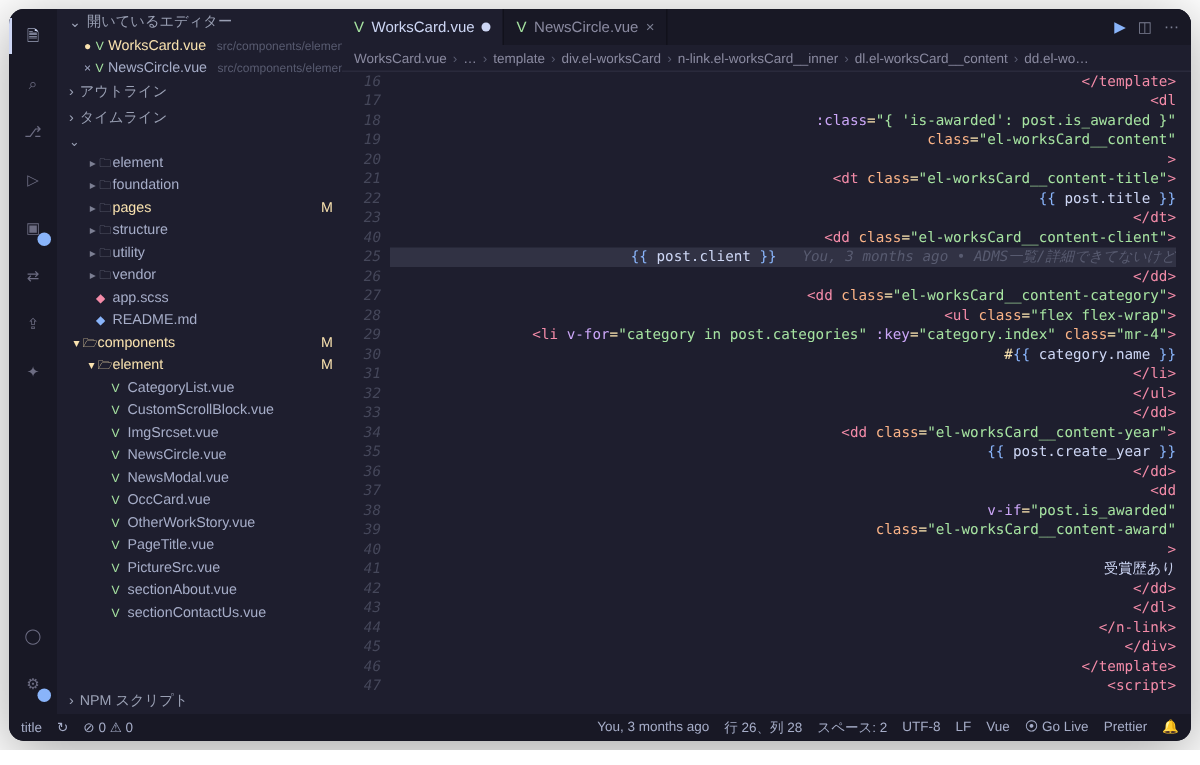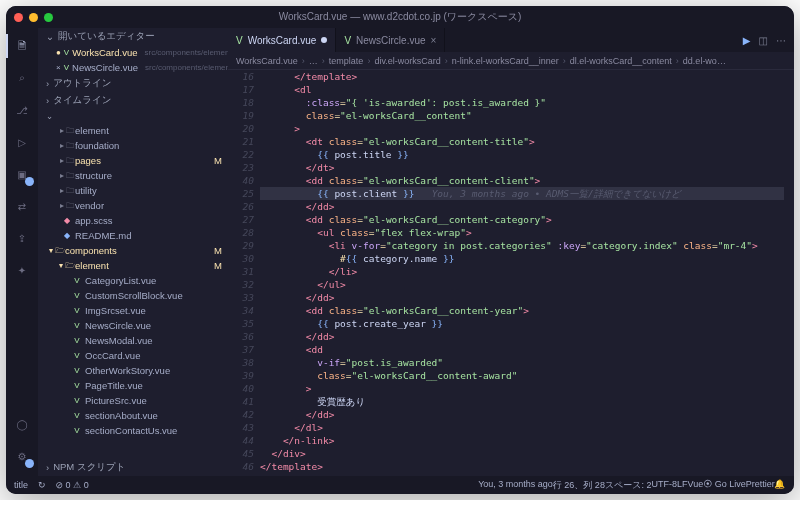--- a/index.html
+++ b/index.html
@@ -31,45 +31,37 @@
 .tabs { height:24px; background:#181825; display:flex; align-items:stretch; }
 .tab { display:flex; align-items:center; padding:0 8px; gap:5px; color:#8a8aa0; font-size:10px; border-right:1px solid #11111b; }
 .tab.active { background:#1e1e2e; color:#cdd6f4; }
 .tab .dotm { width:6px; height:6px; border-radius:50%; background:#cdd6f4; }
 .tabs-actions { margin-left:auto; display:flex; align-items:center; gap:8px; padding:0 8px; color:#7c7f93; }
 .play { color:#89b4fa; }
 .crumb { height:18px; display:flex; align-items:center; gap:4px; padding:0 8px; font-size:9px; color:#8a8aa0; overflow:hidden; white-space:nowrap; border-bottom:1px solid #2a2a3c; }
 .crumb .sep{color:#585b70}
 .code { flex:1; display:flex; overflow:hidden; font-family:Menlo,Consolas,monospace; font-size:9.5px; line-height:13px; }
 .gutter { width:32px; text-align:right; padding-right:6px; color:#45475a; user-select:none;font-style:italic; }
-.lines { flex:1; white-space:pre; color:#cdd6f4; overflow:hidden; position:relative; }
+.lines { flex:1; white-space:pre; color:#cdd6f4; overflow:hidden; position:relative;text-align:right; }
 .hl-line { background:#313244; display:inline-block; width:100%; }
 .t-tag{color:#f38ba8}.t-attr{color:#fab387}.t-str{color:#a6e3a1}.t-dir{color:#cba6f7}.t-punc{color:#f9e2af}.t-mus{color:#89b4fa}.t-var{color:#cdd6f4}.t-com{color:#585b70;font-style:italic}
 .statusbar { height:18px; background:#181825; display:flex; align-items:center; font-size:9px; color:#a6adc8; padding:0 8px; gap:10px; }
-.statusbar .right { margin-left:auto; display:flex; gap:0; }
+.statusbar .right { margin-left:auto; display:flex; gap:10px; }
 .scrolly { width:10px; background:transparent; }
 .x { font-size:10px; color:#7c7f93; }
 .vueico { color:#a6e3a1; }
 .fico-folder { color:#7c7f93; }
 .fico-folder-o { color:#f9e2af; }
 </style>
 </head>
 <body>
 
 <div class="shadow">
 <div class="window">
 
-  <div class="titlebar">
-    <div class="dots">
-      <div class="dot red"></div>
-      <div class="dot yellow"></div>
-      <div class="dot green"></div>
-    </div>
-    <div class="title">WorksCard.vue — www.d2cdot.co.jp (ワークスペース)</div>
-  </div>
 
   <div class="body">
 
     <div class="activity" id="activity">
           <div class="aicon active">🗎</div>
           <div class="aicon">⌕</div>
           <div class="aicon">⎇</div>
           <div class="aicon">▷</div>
           <div class="aicon">▣<span class="badge"></span></div>
           <div class="aicon">⇄</div>

